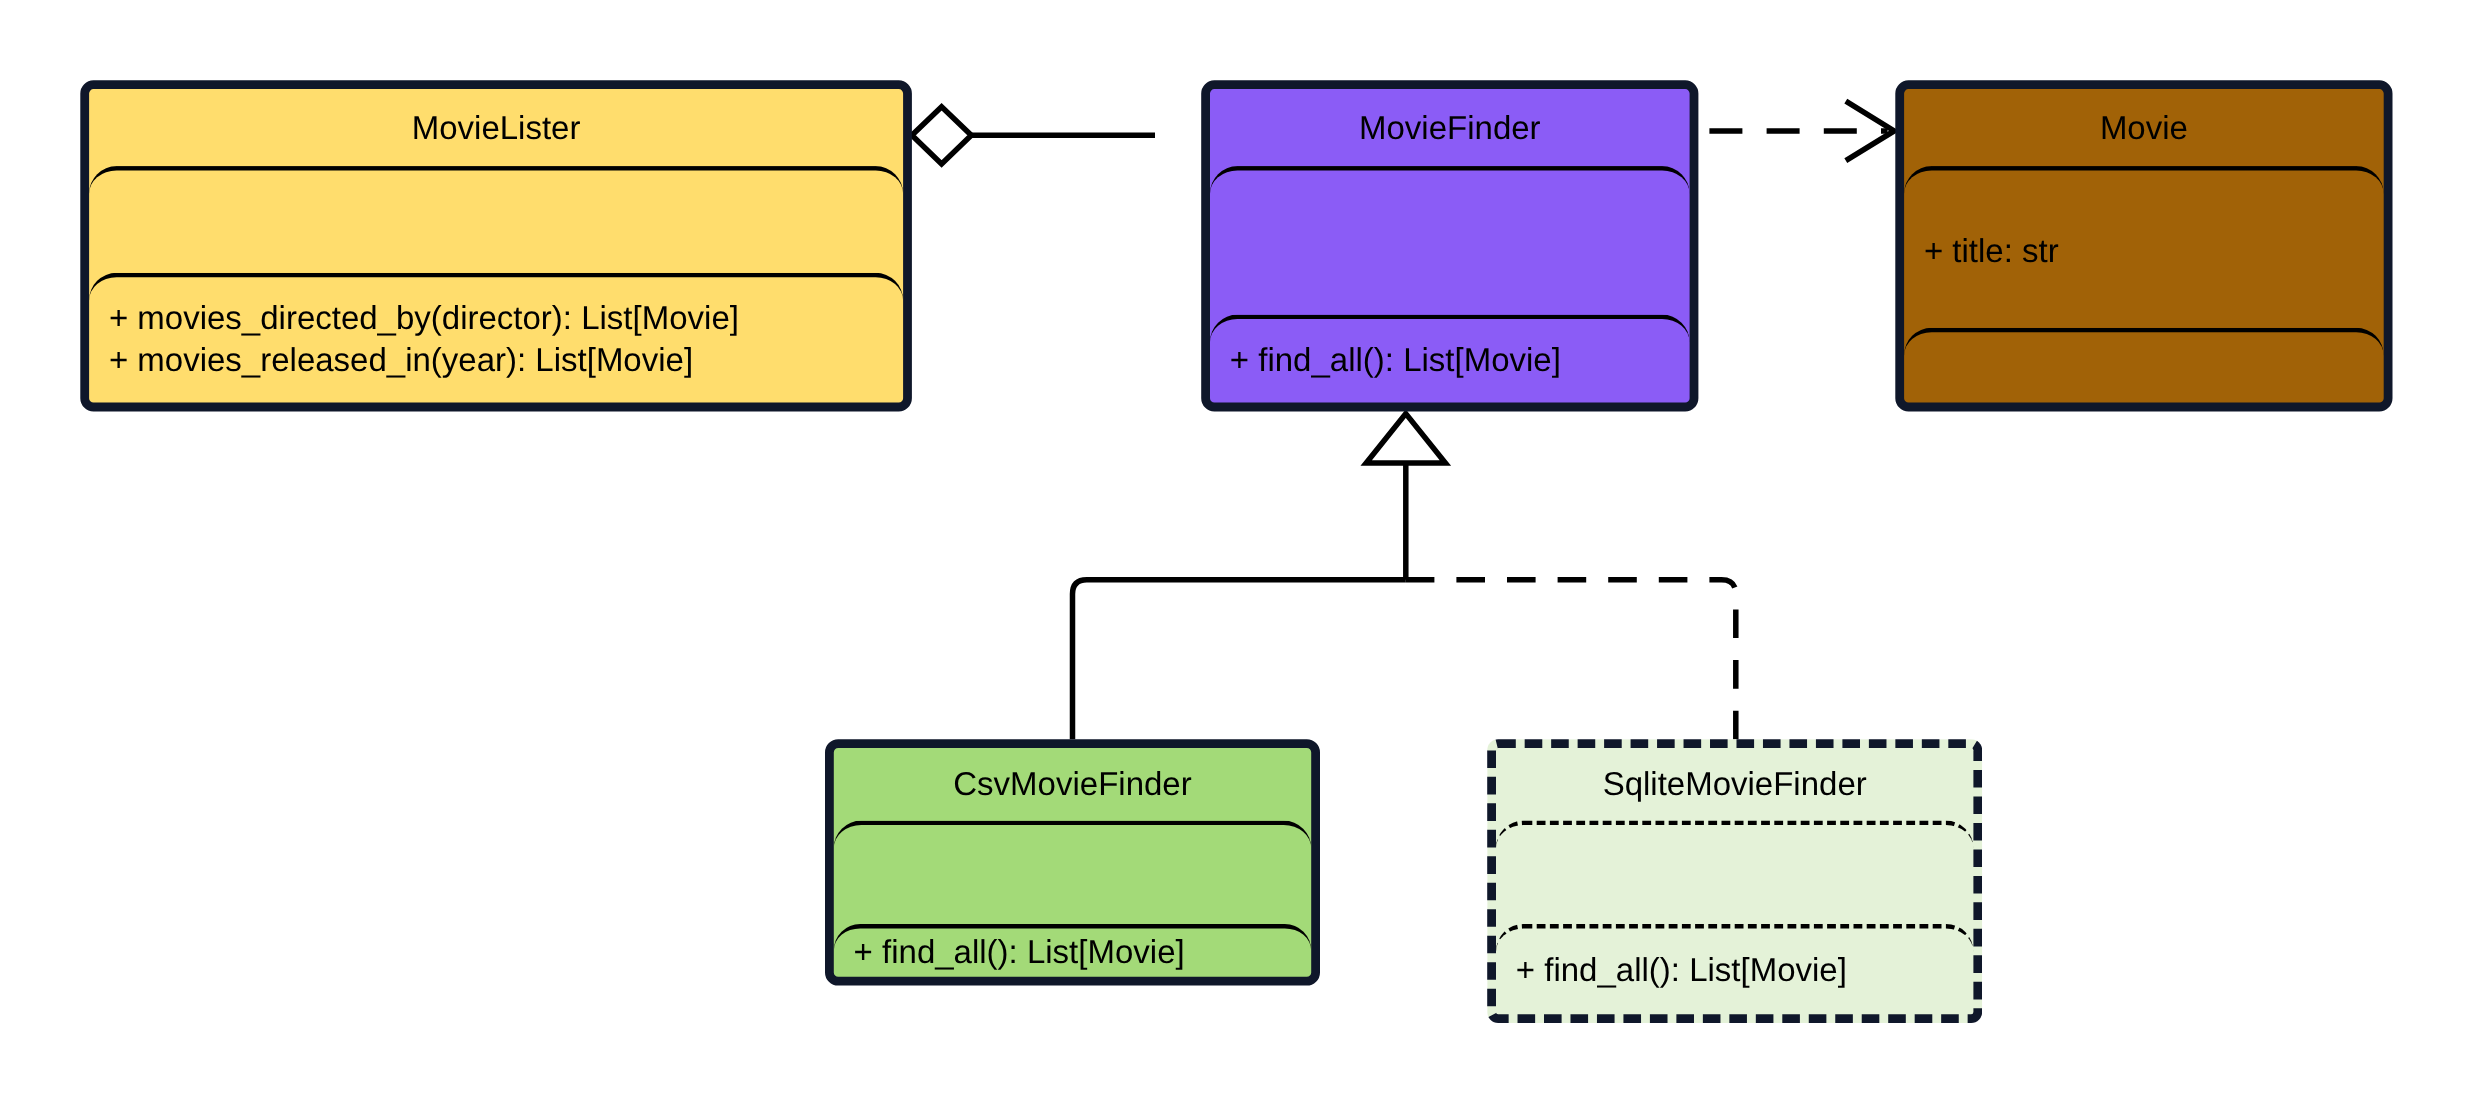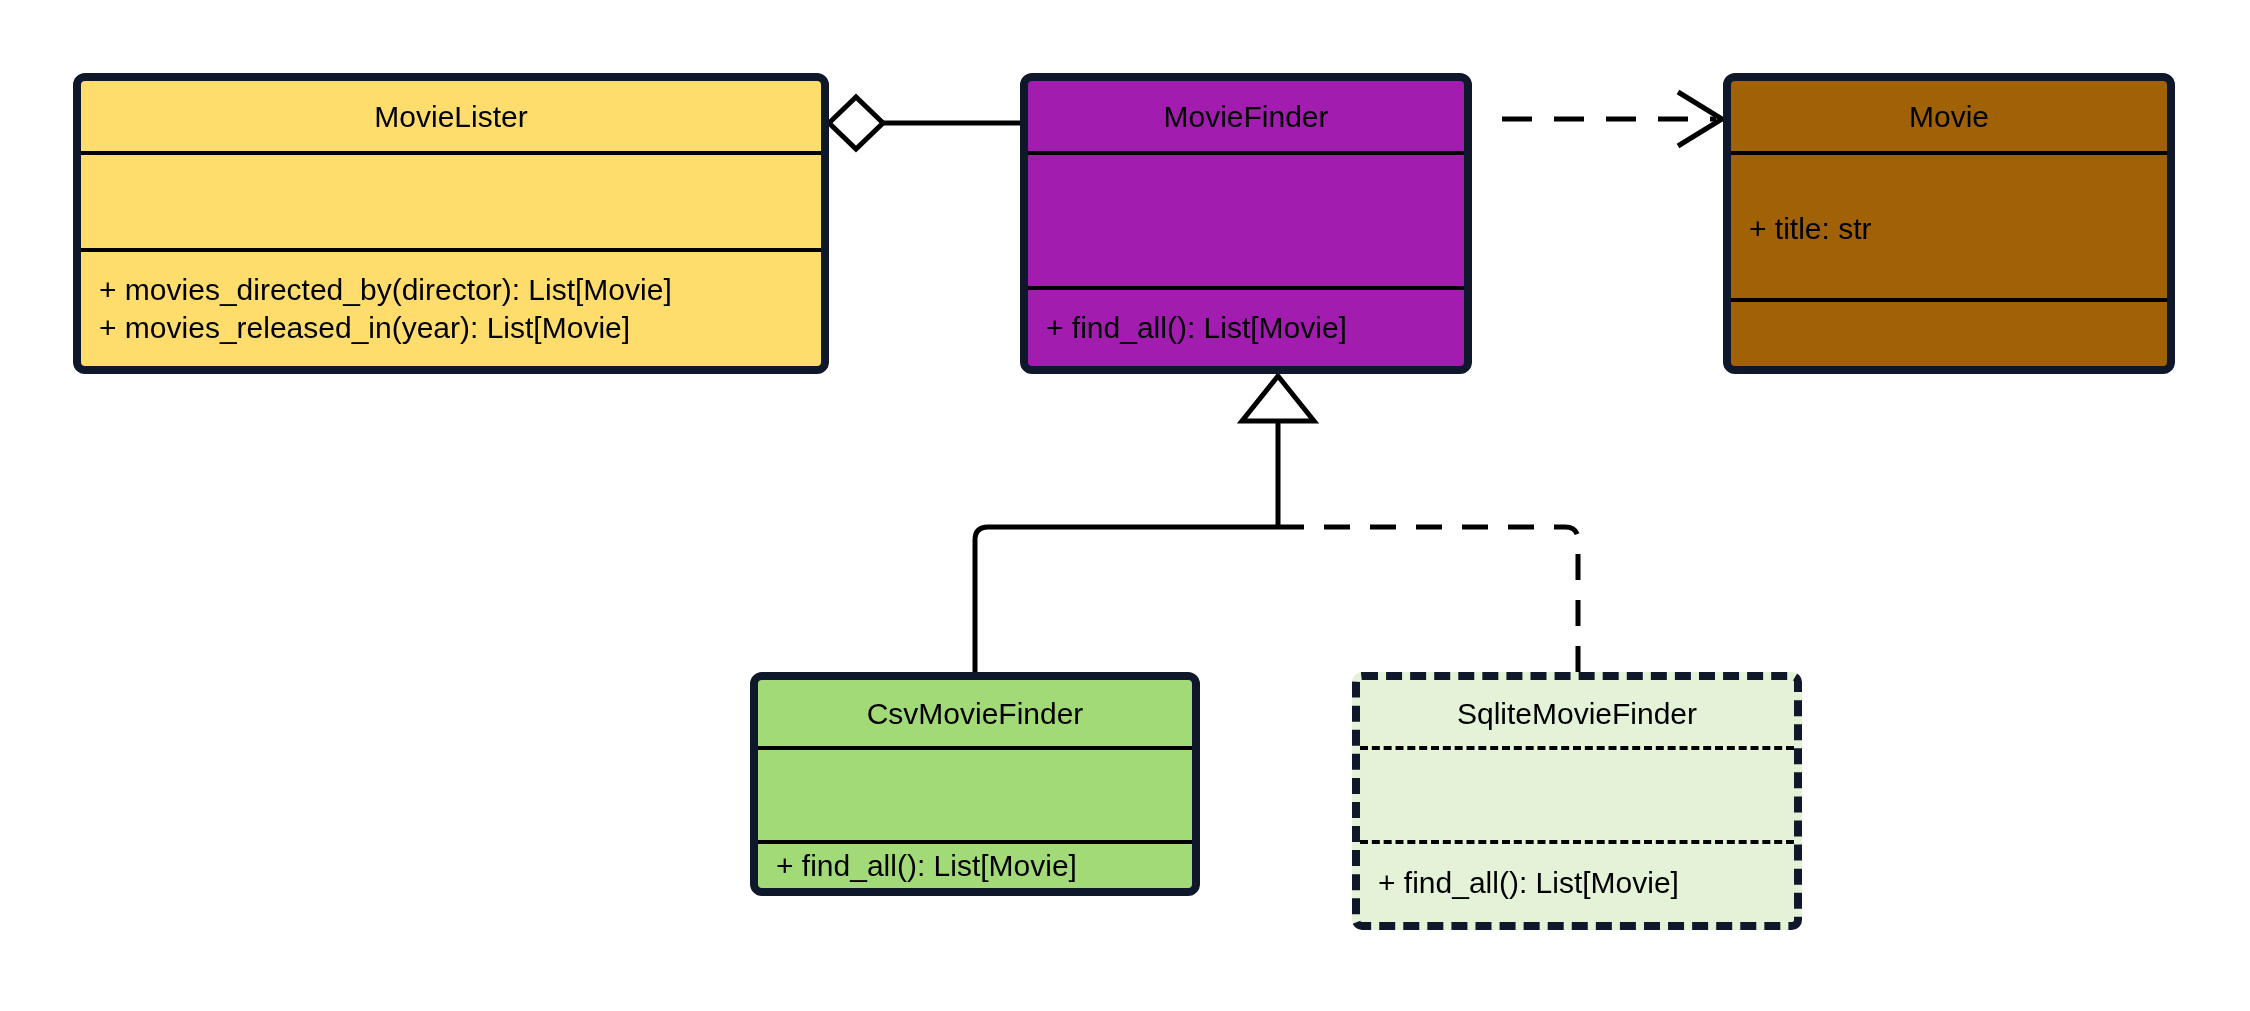--- a/index.html
+++ b/index.html
@@ -59,40 +59,41 @@
 
   .class-name {
     text-align: center;
     font-size: 30px;
     color: #000000;
     line-height: 1.1;
   }
 
   .member-list {
     padding-left: 18px;
+    border-radius: 25px;
   }
   .member {
     font-size: 30px;
     color: #000000;
     line-height: 1.28;
     white-space: nowrap;
   }
 
   
   #class-movielister {
     left: 73px;  top: 73px;  width: 756px;  height: 301px;
     background: #ffdd6d;
   }
   #class-movielister .c-name { height: 70px; }
   #class-movielister .c-attrs { height: 97px; }
   #class-movielister .c-methods { flex: 1; }
 
   #class-moviefinder {
-    left: 1020px; top: 73px; width: 452px; height: 301px;
-    background: #a21caf;
+    left: 1092px; top: 73px; width: 452px; height: 301px;
+    background: #8b5cf6;
   }
   #class-moviefinder .c-name { height: 70px; }
   #class-moviefinder .c-attrs { height: 135px; }
   #class-moviefinder .c-methods { flex: 1; }
 
   #class-movie {
     left: 1723px; top: 73px; width: 452px; height: 301px;
     background: #a16207;
   }
   #class-movie .c-name { height: 70px; }

